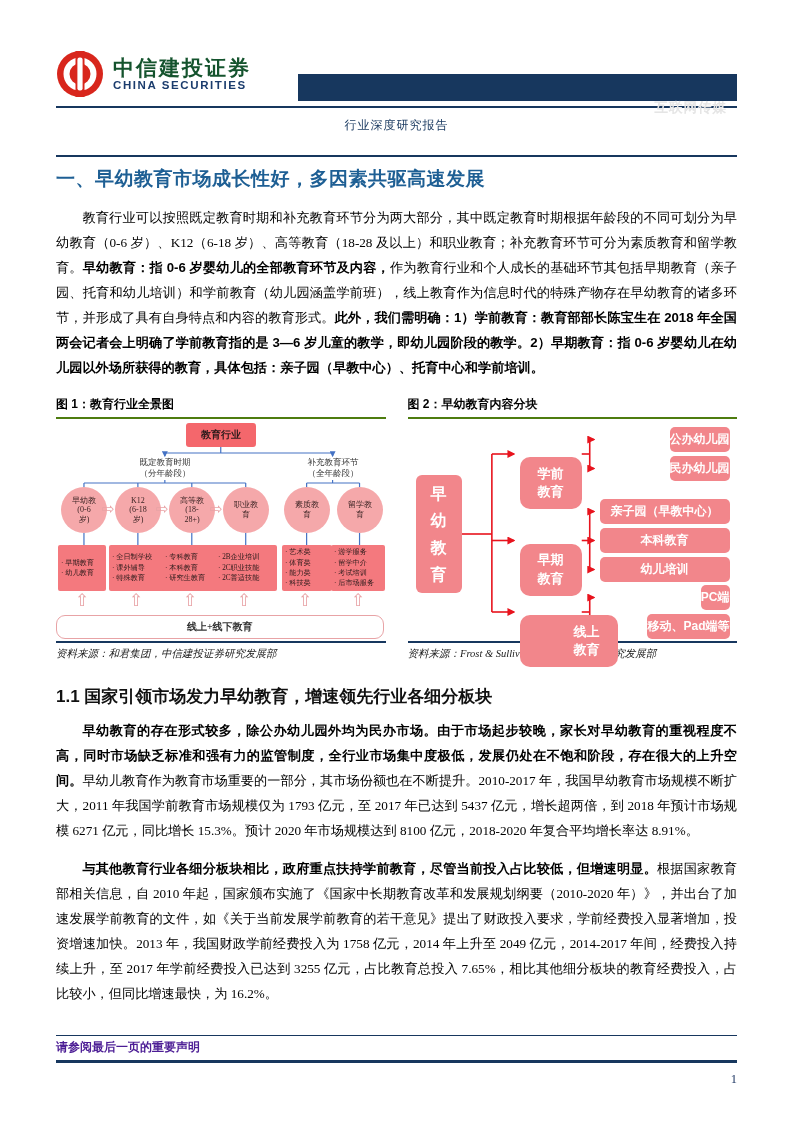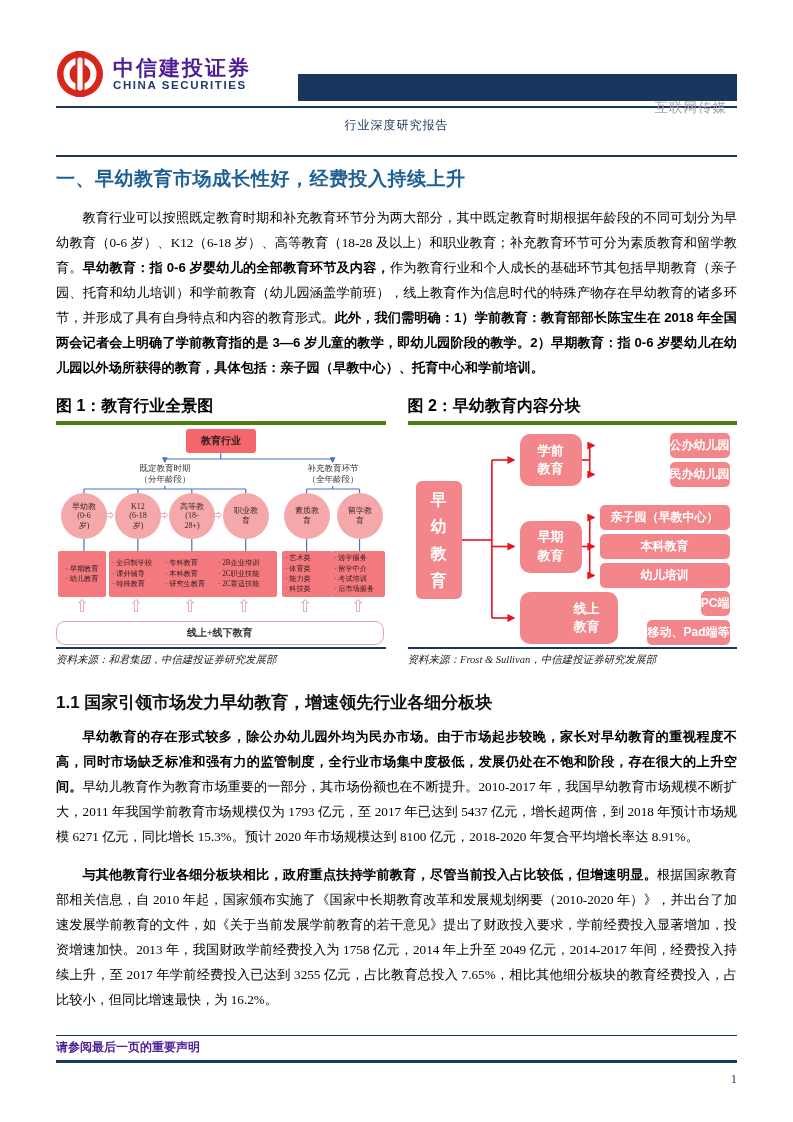--- a/index.html
+++ b/index.html
@@ -5,40 +5,40 @@
   html,body{margin:0;padding:0;background:#ffffff;}
   .page{position:relative;width:793px;height:1122px;background:#fff;overflow:hidden;
         font-family:"Liberation Serif","DejaVu Serif",serif;color:#000;}
   .content{margin:0 56px;position:relative;}
   .sans{font-family:"Liberation Sans","DejaVu Sans",sans-serif;}
 
   
   .hdr{position:relative;height:54px;padding-top:50px;}
   .logo{position:absolute;left:0;top:50px;display:flex;align-items:center;gap:9px;}
   .brand{display:flex;flex-direction:column;line-height:1.05;}
-  .brand-cn{font-size:21px;font-weight:bold;color:#4c1d95;letter-spacing:2px;}
+  .brand-cn{font-size:21px;font-weight:bold;color:#14532d;letter-spacing:2px;}
   .brand-en{font-size:11.5px;font-weight:bold;color:#1b3c6d;letter-spacing:1.6px;}
   .tagbar{position:absolute;left:242px;right:0;top:74px;height:27px;background:#17375e;
           display:flex;align-items:center;justify-content:flex-end;padding-right:10px;box-sizing:border-box;}
-  .tagbar span{color:#a3a3a3;font-weight:normal;font-size:13.5px;letter-spacing:1px;margin-top:40px;}
+  .tagbar span{color:#e5e5e5;font-weight:bold;font-size:13.5px;letter-spacing:1px;margin-top:40px;}
   .rule-thin{border-top:2px solid #17375e;margin-top:2px;}
   .report-type{text-align:center;font-size:12px;color:#17375e;margin-top:9px;letter-spacing:1px;}
 
   
   .sec1{margin-top:21px;border-top:2.5px solid #17375e;padding-top:9px;}
   .sec1 h1{margin:0;font-size:19px;font-weight:bold;color:#1e5f94;letter-spacing:0.5px;}
 
   
   .para{font-size:13.2px;line-height:25px;text-align:justify;text-indent:2em;margin:13px 0 0 0;}
   .bd{font-weight:bold;font-family:"Liberation Sans","DejaVu Sans",sans-serif;}
 
   
   .figs{display:flex;gap:22px;margin-top:15px;}
   .figcol{flex:1;min-width:0;}
-  .figcap{font-size:16px;font-weight:bold;padding:1px 0 4px 0;border-bottom:4px solid #4d7c0f;color:#000;}
+  .figcap{font-size:12px;font-weight:bold;padding:1px 0 4px 0;border-bottom:2px solid #4d7c0f;color:#000;}
   .figbody{position:relative;height:218px;margin-top:4px;}
   .figsrc{border-top:2px solid #17375e;padding-top:4px;font-size:10.5px;font-style:italic;color:#1a1a1a;}
   .figbody svg{position:absolute;inset:0;width:100%;height:100%;}
 
   
   .f1-root{position:absolute;left:130px;top:0;width:70px;height:24px;background:#f4676c;border-radius:3px;
            display:flex;align-items:center;justify-content:center;font-size:10px;font-weight:bold;color:#2b1b1b;}
   .f1-branch{position:absolute;top:34px;width:110px;height:24px;font-size:8.5px;line-height:1.35;color:#333;
              text-align:center;white-space:pre-line;}
   .f1-circle{position:absolute;top:64px;width:46px;height:46px;border-radius:50%;background:#f5a8aa;
@@ -55,21 +55,21 @@
   .arrow-u{position:absolute;top:167px;font-size:17px;color:#e8a3a6;font-family:"DejaVu Sans",sans-serif;}
 
   
   .f2-root{position:absolute;left:8px;top:52px;width:46px;height:118px;background:#f2868b;border-radius:6px;
            display:flex;align-items:center;justify-content:center;text-align:center;color:#fff;
            font-size:16px;font-weight:bold;line-height:1.7;white-space:pre-line;
            font-family:"Liberation Sans","DejaVu Sans",sans-serif;}
   .f2-mid{position:absolute;left:112px;width:62px;height:52px;background:#f2868b;border-radius:10px;
           display:flex;align-items:center;justify-content:center;text-align:center;color:#fff;
           font-size:13px;font-weight:bold;line-height:1.4;white-space:pre-line;
-          font-family:"Liberation Sans","DejaVu Sans",sans-serif;}
+          font-family:"Liberation Sans","DejaVu Sans",sans-serif;margin-top:29px;}
   .f2-kids{position:absolute;left:192px;width:130px;display:flex;flex-direction:column;gap:4px;}
   .f2-kid{height:25px;background:#f2868b;border-radius:5px;display:flex;align-items:center;justify-content:center;
           color:#fff;font-size:12px;font-weight:bold;font-family:"Liberation Sans","DejaVu Sans",sans-serif;}
 
   
   .h11{margin-top:24px;font-size:17px;font-weight:bold;color:#111;}
 
   
   .footer{position:absolute;left:56px;right:56px;top:1035px;}
   .foot-line{border-top:1.5px solid #17375e;}
@@ -97,21 +97,21 @@
         </div>
       </div>
       <div class="tagbar sans">
         <span>互联网传媒</span>
       </div>
     </div>
     <div class="rule-thin"></div>
     <div class="report-type sans">行业深度研究报告</div>
 
     <div class="sec1">
-      <h1 class="sans">一、早幼教育市场成长性好，经费投入持续上升</h1>
+      <h1 class="sans">一、早幼教育市场成长性好，多因素共驱高速发展</h1>
     </div>
 
     <p class="para"><span>教育行业可以按照既定教育时期和补充教育环节分为两大部分，其中既定教育时期根据年龄段的不同可划分为早幼教育（0-6 岁）、K12（6-18 岁）、高等教育（18-28 及以上）和职业教育；补充教育环节可分为素质教育和留学教育。</span><span class="bd">早幼教育：指 0-6 岁婴幼儿的全部教育环节及内容，</span><span>作为教育行业和个人成长的基础环节其包括早期教育（亲子园、托育和幼儿培训）和学前教育（幼儿园涵盖学前班），线上教育作为信息时代的特殊产物存在早幼教育的诸多环节，并形成了具有自身特点和内容的教育形式。</span><span class="bd">此外，我们需明确：1）学前教育：教育部部长陈宝生在 2018 年全国两会记者会上明确了学前教育指的是 3—6 岁儿童的教学，即幼儿园阶段的教学。2）早期教育：指 0-6 岁婴幼儿在幼儿园以外场所获得的教育，具体包括：亲子园（早教中心）、托育中心和学前培训。</span></p>
 
     <div class="figs">
 
       <div class="figcol">
         <div class="figcap sans">图 1：教育行业全景图</div>
         <div class="figbody">
           <svg viewBox="0 0 330 218" preserveAspectRatio="none">
@@ -163,21 +163,21 @@
 育</div>
           <div class="f1-circle" style="left:228px;">素质教
 育</div>
           <div class="f1-circle" style="left:281px;">留学教
 育</div>
 
           <span class="arrow-r" style="left:46px;">⇨</span>
           <span class="arrow-r" style="left:100px;">⇨</span>
           <span class="arrow-r" style="left:154px;">⇨</span>
 
-          <div class="f1-box" style="left:2px;width:48px;text-align:center;">
+          <div class="f1-box" style="left:2px;width:48px;">
               <div class="fi">早期教育</div>
               <div class="fi">幼儿教育</div>
             </div>
           <div class="f1-box" style="left:53px;width:58px;">
               <div class="fi">全日制学校</div>
               <div class="fi">课外辅导</div>
               <div class="fi">特殊教育</div>
             </div>
           <div class="f1-box" style="left:106px;width:60px;">
               <div class="fi">专科教育</div>

